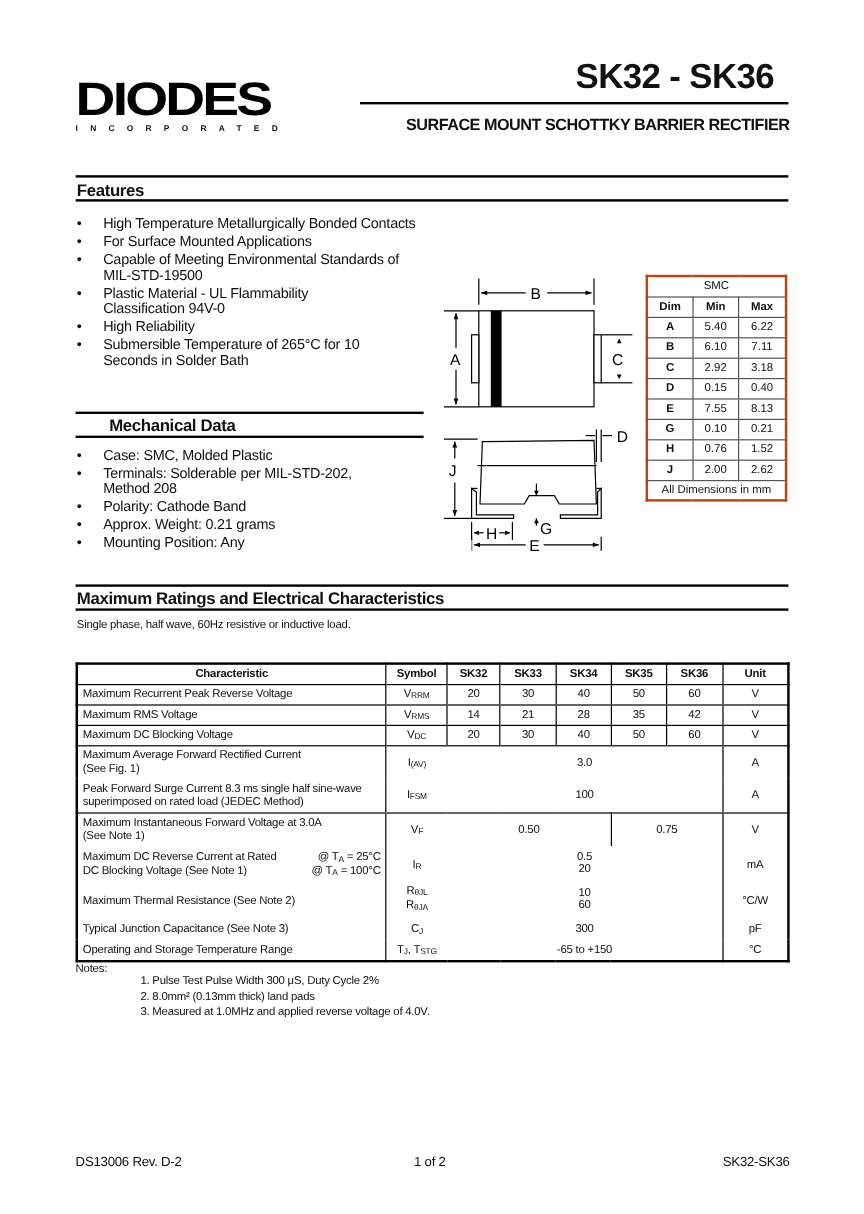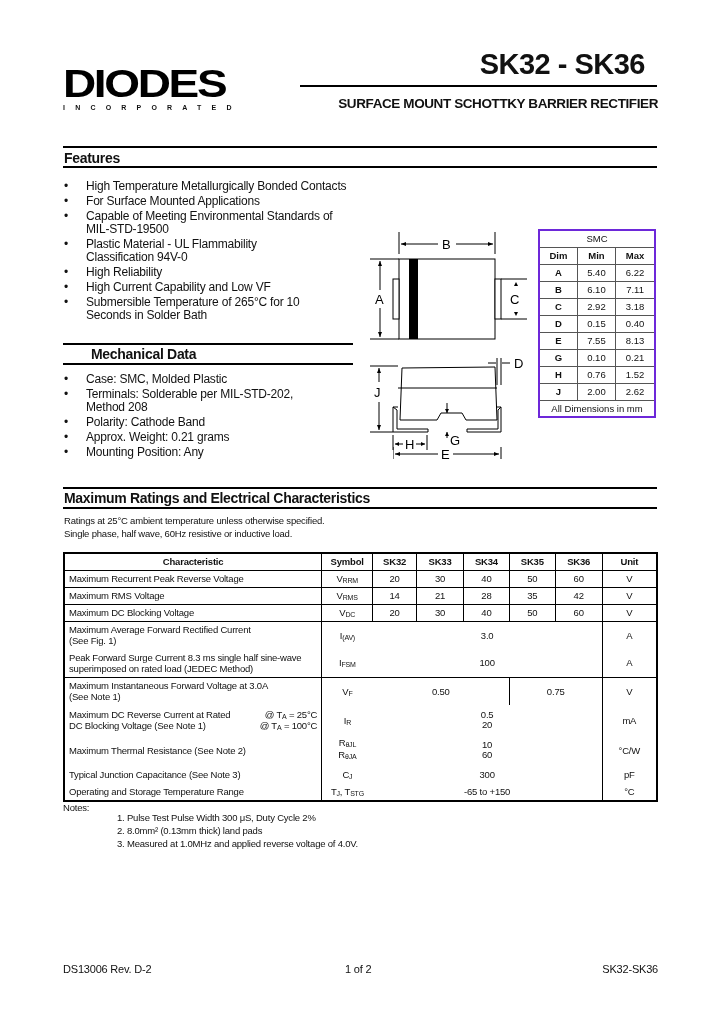--- a/index.html
+++ b/index.html
@@ -18,21 +18,21 @@
 
   .section-rule-top { height: 2px; background: #000; }
   .section-rule-bot { height: 2px; background: #000; }
   .section-title { font-size: 14px; font-weight: bold; letter-spacing: -0.3px; }
 
   ul.bullets { list-style: none; font-size: 12px; line-height: 13px; letter-spacing: -0.2px; }
   ul.bullets li { position: relative; padding-left: 22px; margin-bottom: 2px; }
   ul.bullets li::before { content: "\2022"; position: absolute; left: 0; top: 0; }
 
   
-  .dimtable { left: 538px; top: 229px; width: 118px; border: 2px solid #6d28d9; border-collapse: collapse; font-size: 9.5px; padding-left: 16px; }
+  .dimtable { left: 538px; top: 229px; width: 118px; border: 2px solid #c2410c; border-collapse: collapse; font-size: 9.5px; padding-left: 16px; }
   .dimtable td { border: 1px solid #555; text-align: center; height: 17px; padding: 0; }
   .dimtable td.h { font-weight: bold; }
 
   .ratings-intro { font-size: 9.5px; line-height: 13px; letter-spacing: -0.2px; }
 
   
   .maintable { left: 63px; top: 552px; width: 595px; border: 2px solid #000; border-collapse: collapse; font-size: 9.5px; letter-spacing: -0.2px; }
   .maintable td, .maintable th { border-left: 1px solid #000; padding: 0 4px; vertical-align: middle; }
   .maintable th { font-weight: bold; text-align: center; height: 17px; border-bottom: 1px solid #000; }
   .maintable td.c { text-align: center; }
@@ -60,21 +60,20 @@
 
 <div class="abs section-rule-top" style="left:63px;top:146px;width:594px;"></div>
 <div class="abs section-title" style="left:64px;top:150px;">Features</div>
 <div class="abs section-rule-bot" style="left:63px;top:166px;width:594px;"></div>
 <ul class="abs bullets" style="left:64px;top:180px;width:290px;">
   <li>High Temperature Metallurgically Bonded Contacts</li>
   <li>For Surface Mounted Applications</li>
   <li style="width:285px">Capable of Meeting Environmental Standards of MIL-STD-19500</li>
   <li style="width:215px">Plastic Material - UL Flammability Classification 94V-0</li>
   <li>High Reliability</li>
-  <li>High Current Capability and Low VF</li>
   <li style="width:255px">Submersible Temperature of 265°C for 10 Seconds in Solder Bath</li>
 </ul>
 
 <div class="abs section-rule-top" style="left:63px;top:343px;width:290px;"></div>
 <div class="abs section-title" style="left:64px;top:346px;padding-left:27px;">Mechanical Data</div>
 <div class="abs section-rule-bot" style="left:63px;top:363px;width:290px;"></div>
 <ul class="abs bullets" style="left:64px;top:373px;width:290px;">
   <li>Case:  SMC, Molded Plastic</li>
   <li style="width:260px">Terminals: Solderable per MIL-STD-202, Method 208</li>
   <li>Polarity: Cathode Band</li>
@@ -209,21 +208,20 @@
   <tr>
         <td colspan="3">All Dimensions in mm</td>
       </tr>
 </tbody>
   </table>
 
 <div class="abs section-rule-top" style="left:63px;top:487px;width:594px;"></div>
 <div class="abs section-title" style="left:64px;top:490px;">Maximum Ratings and Electrical Characteristics</div>
 <div class="abs section-rule-bot" style="left:63px;top:507px;width:594px;"></div>
 <div class="abs ratings-intro" style="left:64px;top:514px;">
-  <div>Ratings at 25°C ambient temperature unless otherwise specified.</div>
   <div>Single phase, half wave, 60Hz resistive or inductive load.</div>
 </div>
 
 <table class="abs maintable">
   <colgroup>
     <col style="width:259px">
       <col style="width:51px">
       <col style="width:44px">
       <col style="width:47px">
       <col style="width:46px">

